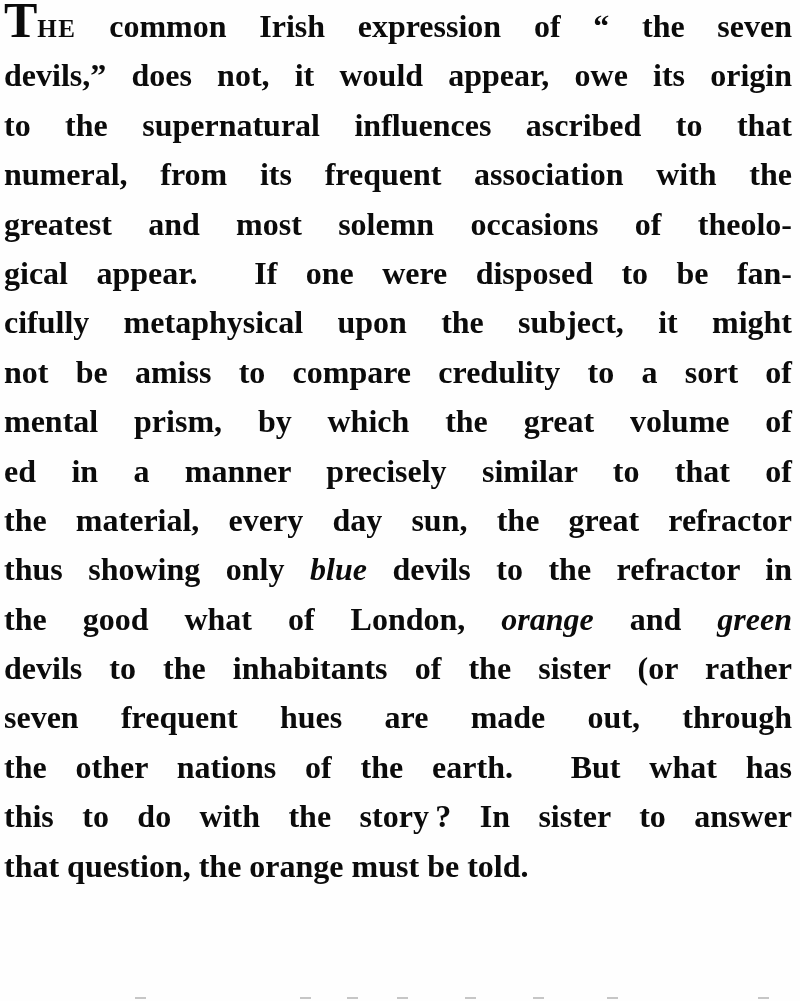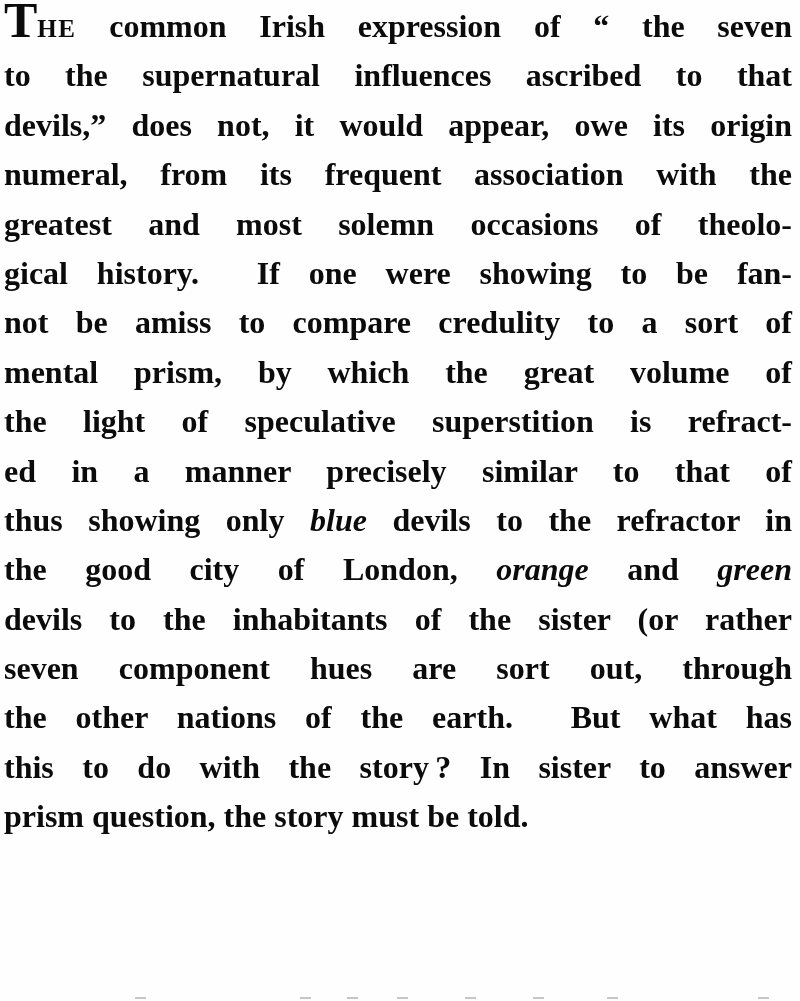--- a/index.html
+++ b/index.html
@@ -63,36 +63,37 @@
     background: #b8b8b8;
     opacity: 0.8;
   }
 </style>
 </head>
 <body>
 
 <div class="page">
   <div class="page-text" id="page-text">
       <div class="line"><span class="seg-initial">T</span><span class="seg-smallcaps">HE</span><span class="seg-normal"> common Irish expression of “ the seven</span></div>
+      <div class="line"><span class="seg-normal">devils,” does not, it would appear, owe its origin</span></div>
       <div class="line"><span class="seg-normal">to the supernatural influences ascribed to that</span></div>
-      <div class="line"><span class="seg-normal">devils,” does not, it would appear, owe its origin</span></div>
       <div class="line"><span class="seg-normal">numeral, from its frequent association with the</span></div>
       <div class="line"><span class="seg-normal">greatest and most solemn occasions of theolo-</span></div>
-      <div class="line"><span class="seg-normal">gical history.  If one were showing to be fan-</span></div>
+      <div class="line"><span class="seg-normal">gical appear.  If one were disposed to be fan-</span></div>
+      <div class="line"><span class="seg-normal">cifully metaphysical upon the subject, it might</span></div>
       <div class="line"><span class="seg-normal">not be amiss to compare credulity to a sort of</span></div>
       <div class="line"><span class="seg-normal">mental prism, by which the great volume of</span></div>
-      <div class="line"><span class="seg-normal">the light of speculative superstition is refract-</span></div>
       <div class="line"><span class="seg-normal">ed in a manner precisely similar to that of</span></div>
+      <div class="line"><span class="seg-normal">the material, every day sun, the great refractor</span></div>
       <div class="line"><span class="seg-normal">thus showing only </span><span class="seg-italic">blue</span><span class="seg-normal"> devils to the refractor in</span></div>
-      <div class="line"><span class="seg-normal">the good city of London, </span><span class="seg-italic">orange</span><span class="seg-normal"> and </span><span class="seg-italic">green</span></div>
+      <div class="line"><span class="seg-normal">the good what of London, </span><span class="seg-italic">orange</span><span class="seg-normal"> and </span><span class="seg-italic">green</span></div>
       <div class="line"><span class="seg-normal">devils to the inhabitants of the sister (or rather</span></div>
-      <div class="line"><span class="seg-normal">seven component hues are sort out, through</span></div>
+      <div class="line"><span class="seg-normal">seven frequent hues are made out, through</span></div>
       <div class="line"><span class="seg-normal">the other nations of the earth.  But what has</span></div>
       <div class="line"><span class="seg-normal">this to do with the story ? In sister to answer</span></div>
-      <div class="line last"><span class="seg-normal">prism question, the story must be told.</span></div>
+      <div class="line last"><span class="seg-normal">that question, the orange must be told.</span></div>
     </div>
   <div class="scan-artifacts" id="scan-artifacts">
       <span class="artifact-dash" style="left: 135px;"></span>
       <span class="artifact-dash" style="left: 300px;"></span>
       <span class="artifact-dash" style="left: 347px;"></span>
       <span class="artifact-dash" style="left: 397px;"></span>
       <span class="artifact-dash" style="left: 465px;"></span>
       <span class="artifact-dash" style="left: 533px;"></span>
       <span class="artifact-dash" style="left: 607px;"></span>
       <span class="artifact-dash" style="left: 758px;"></span>

